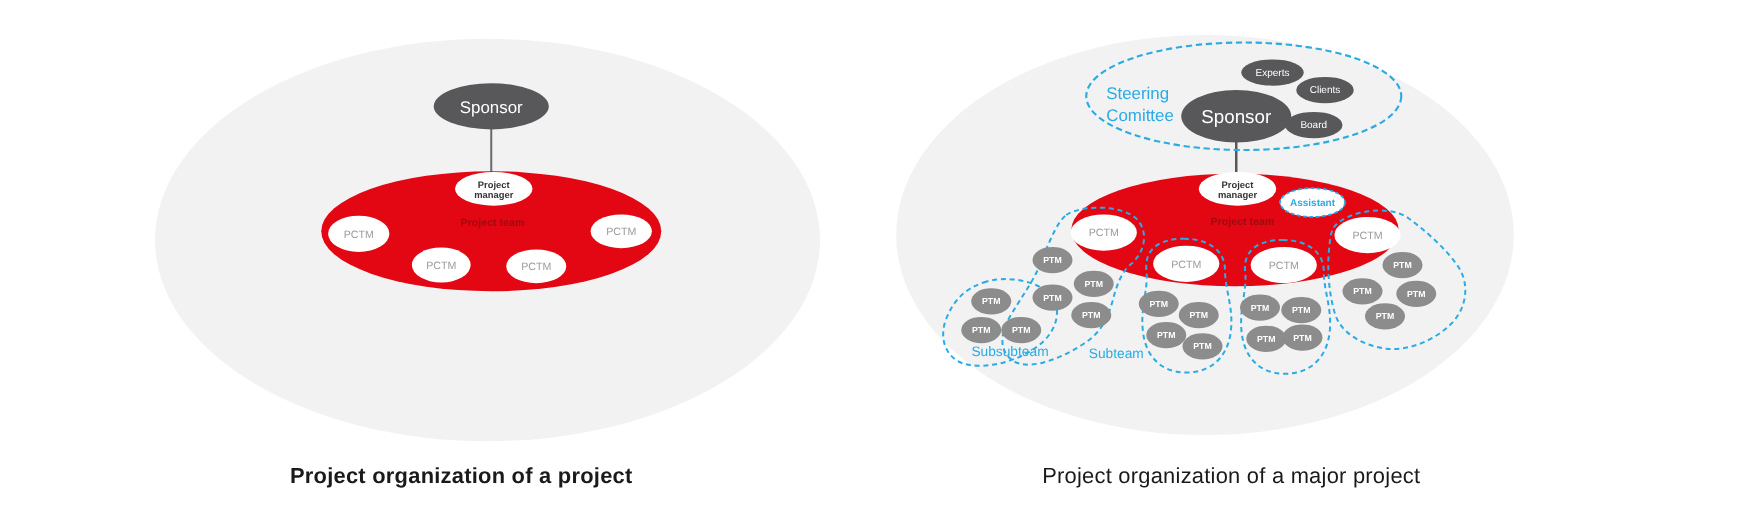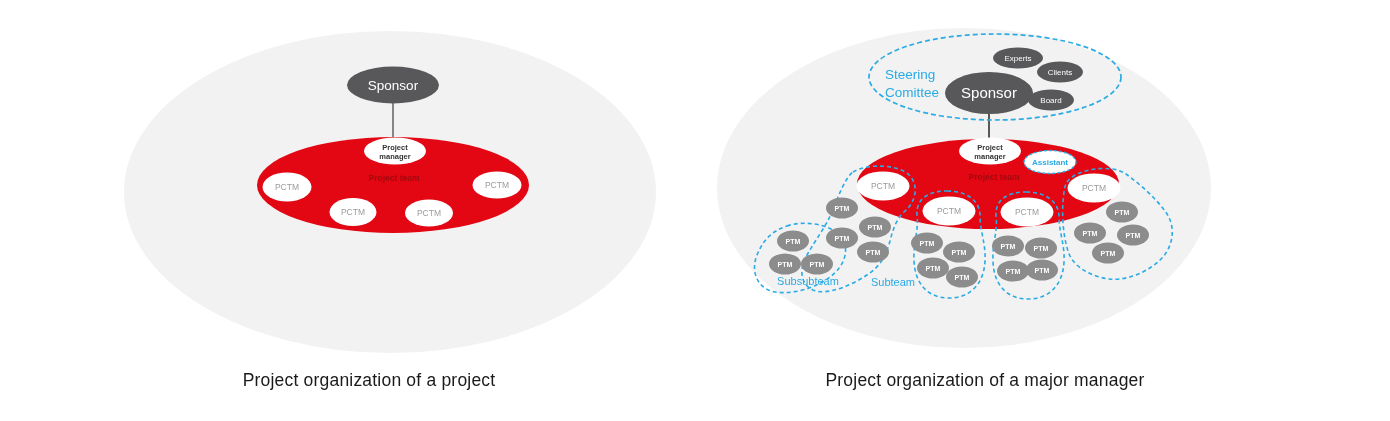--- a/index.html
+++ b/index.html
@@ -6,21 +6,21 @@
   body{
     width:1390px;height:421px;position:relative;background:#ffffff;overflow:hidden;
     font-family:"Liberation Sans", sans-serif;
   }
   .stage{position:absolute;left:0;top:0;}
   svg text{font-family:"Liberation Sans", sans-serif;}
   .caption{
     position:absolute;top:370px;transform:translateX(-50%);
     font-size:17.5px;color:#1a1a1a;white-space:nowrap;letter-spacing:.2px;
   }
-  .caption-left{left:369px;}
+  .caption-left{left:369px;font-weight:bold;}
   .caption-right{left:985px;}
 </style>
 </head>
 <body>
 
 <svg class="stage" width="1390" height="421" viewBox="0 0 1390 421">
 
   <g>
     <ellipse cx="390" cy="192" rx="266" ry="161" fill="#f2f2f2"></ellipse>
 
@@ -154,13 +154,13 @@
     <ellipse cx="990" cy="151" rx="31" ry="13.5" fill="#ffffff"></ellipse>
     <text x="990" y="150" text-anchor="middle" font-size="7.5" font-weight="bold" fill="#333333">Project</text>
     <text x="990" y="158.5" text-anchor="middle" font-size="7.5" font-weight="bold" fill="#333333">manager</text>
 
     <ellipse cx="1050" cy="162" rx="26" ry="11.5" fill="#ffffff" stroke="#2aabe4" stroke-width="1.4" stroke-dasharray="3 2"></ellipse>
     <text x="1050" y="165" text-anchor="middle" font-size="8" font-weight="bold" fill="#2aabe4">Assistant</text>
   </g>
 </svg>
 
 <div class="caption caption-left">Project organization of a project</div>
-<div class="caption caption-right">Project organization of a major manager</div>
+<div class="caption caption-right">Project organization of a major project</div>
 
 </body></html>

